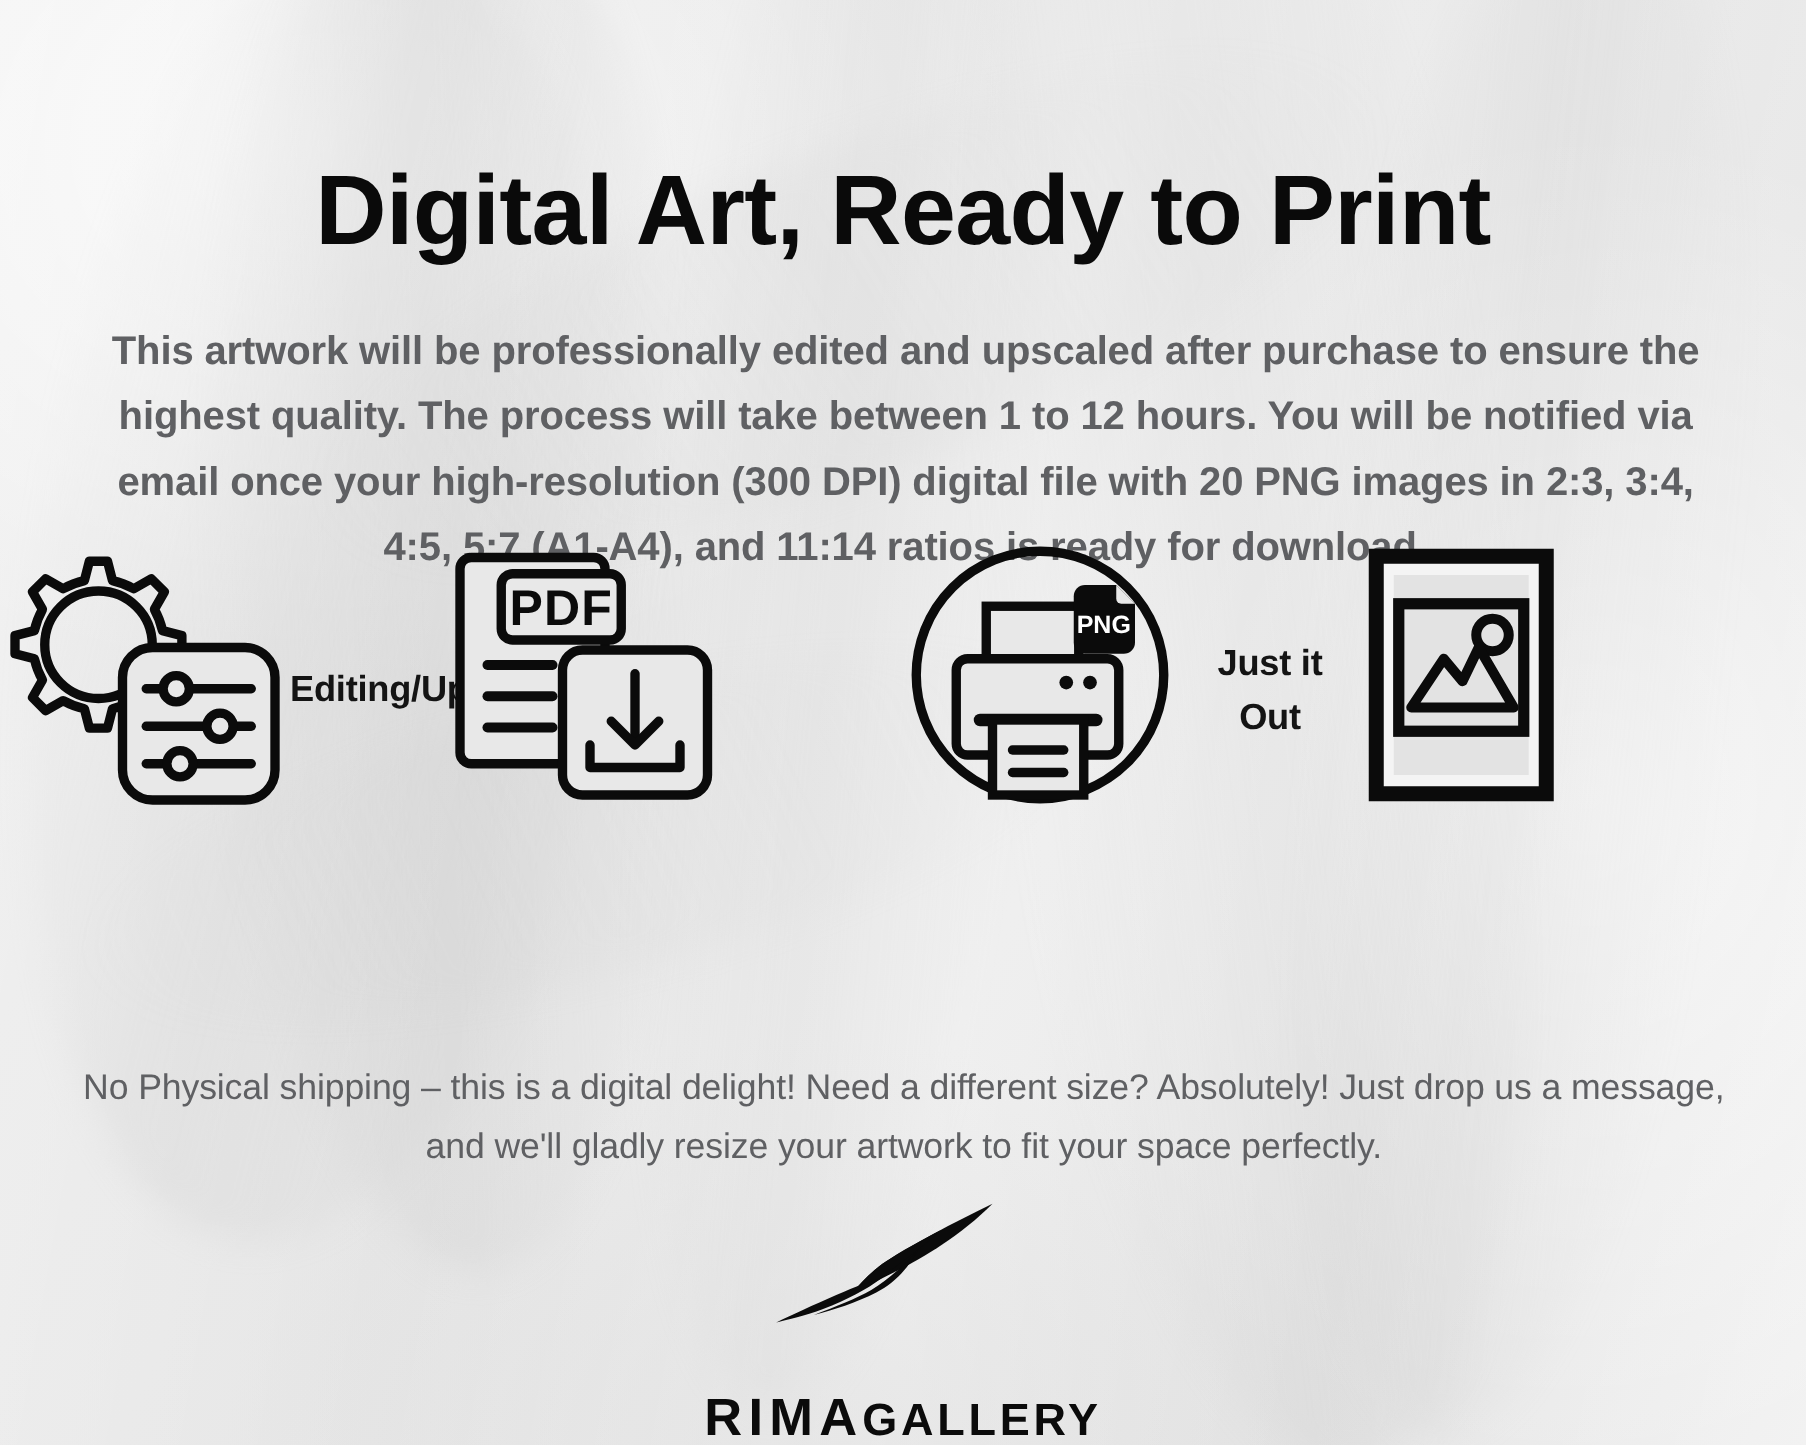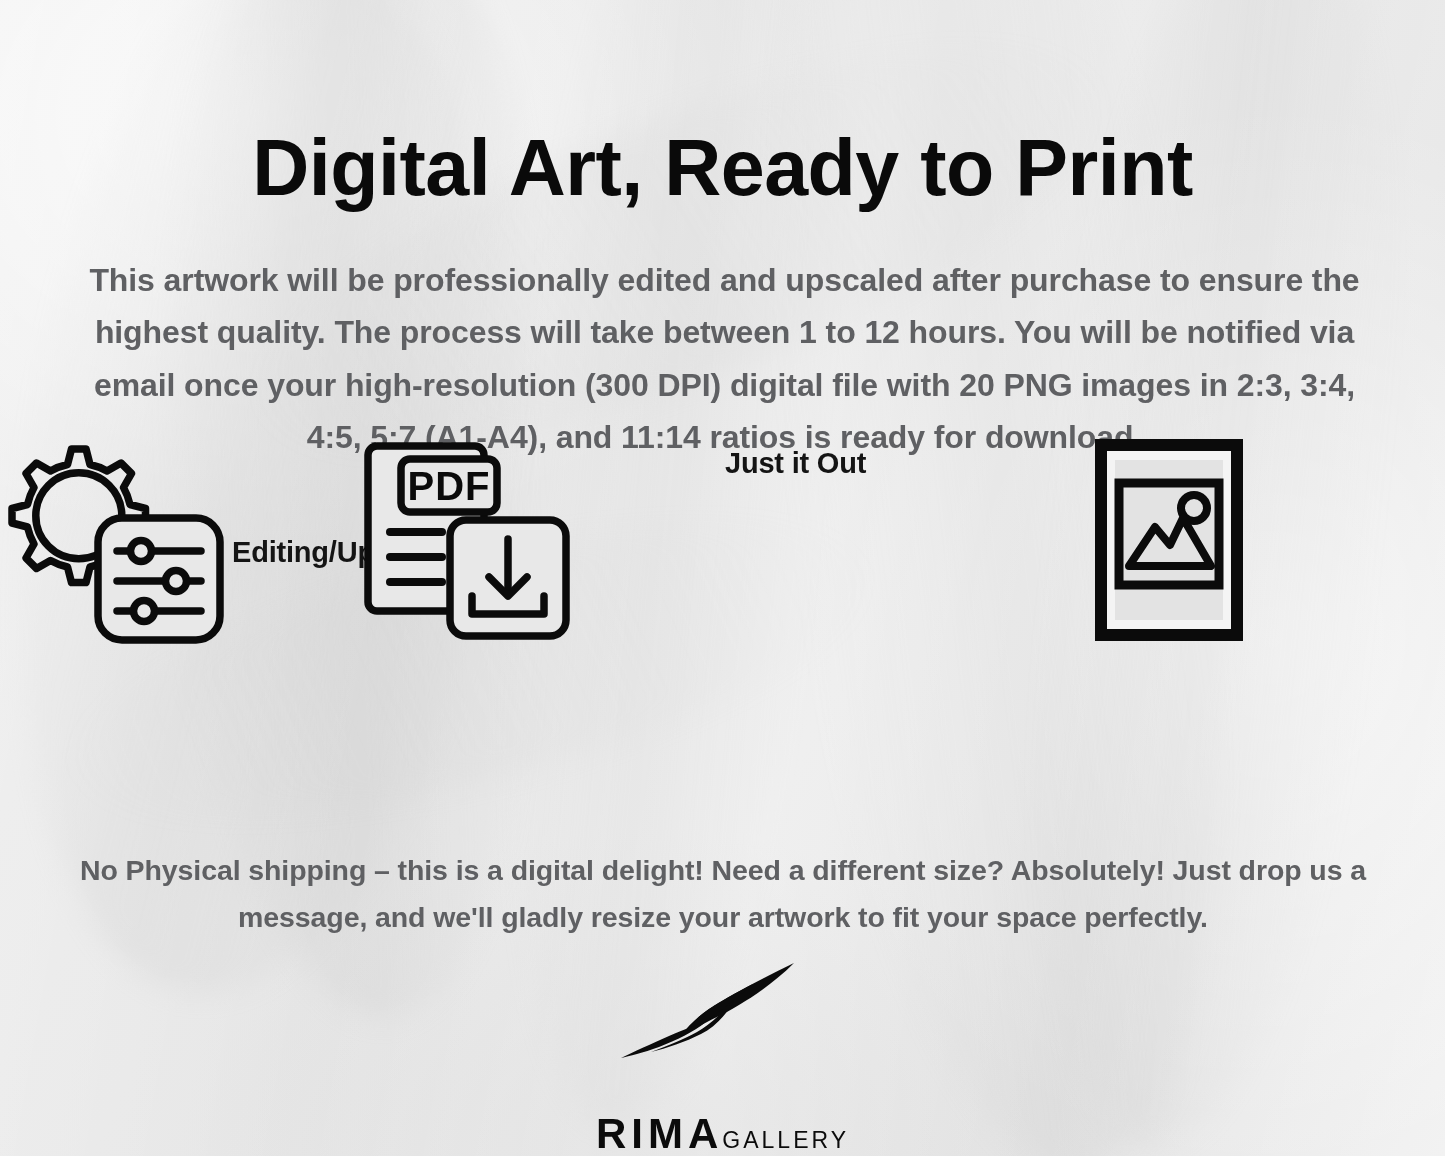--- a/index.html
+++ b/index.html
@@ -127,21 +127,21 @@
   }
 
   
   .outro {
     position: absolute;
     top: 818px;
     left: 48px;
     width: 1350px;
     text-align: center;
     font-size: 28.5px;
-    font-weight: bold;
+    font-weight: normal;
     color: #5f6063;
     line-height: 1.68;
     letter-spacing: -0.1px;
   }
 
   
   .logo {
     position: absolute;
     top: 952px;
     left: 0;
@@ -224,20 +224,42 @@
 
             <line x1="148" y1="103" x2="148" y2="157" stroke="#0b0b0b" stroke-width="7.5" stroke-linecap="round"></line>
             <path d="M129 141 L148 160 L167 141" stroke="#0b0b0b" stroke-width="7.5" stroke-linecap="round" stroke-linejoin="round" fill="none"></path>
 
             <path d="M112 160 L112 178 L184 178 L184 160" stroke="#0b0b0b" stroke-width="7.5" stroke-linecap="round" stroke-linejoin="round" fill="none"></path>
           </svg>
         </div>
       </div>
 
       <div class="feature f-c">
+        <div class="icon-box">
+          <svg width="222" height="222" viewBox="0 0 222 222" fill="none">
+            <circle cx="107" cy="110" r="99" stroke="#0b0b0b" stroke-width="7.5" fill="none"></circle>
+
+            <rect x="64" y="55" width="74" height="44" fill="#e8e8e8" stroke="#0b0b0b" stroke-width="7.5"></rect>
+
+            <rect x="40" y="97" width="130" height="77" rx="9" fill="#e8e8e8" stroke="#0b0b0b" stroke-width="7.5"></rect>
+
+            <circle cx="128" cy="116" r="5.5" fill="#0b0b0b"></circle>
+            <circle cx="147" cy="116" r="5.5" fill="#0b0b0b"></circle>
+
+            <line x1="59" y1="146" x2="152" y2="146" stroke="#0b0b0b" stroke-width="10" stroke-linecap="round"></line>
+
+            <rect x="69" y="146" width="73" height="60" fill="#e8e8e8" stroke="#0b0b0b" stroke-width="7.5"></rect>
+            <line x1="85" y1="170" x2="126" y2="170" stroke="#0b0b0b" stroke-width="7.5" stroke-linecap="round"></line>
+            <line x1="85" y1="188" x2="126" y2="188" stroke="#0b0b0b" stroke-width="7.5" stroke-linecap="round"></line>
+
+            <path d="M143 38 H168 L183 53 V84 a9 9 0 0 1 -9 9 H143 a9 9 0 0 1 -9 -9 V47 a9 9 0 0 1 9 -9 Z" fill="#0b0b0b"></path>
+            <path d="M168 38 L183 53 H172 a4 4 0 0 1 -4 -4 Z" fill="#e8e8e8"></path>
+            <text x="158" y="76" text-anchor="middle" font-family="'Liberation Sans', sans-serif" font-size="20" font-weight="bold" fill="#ffffff">PNG</text>
+          </svg>
+        </div>
         <div class="feature-label">
           <div>Just it Out</div>
         </div>
       </div>
 
       <div class="feature f-d">
         <div class="icon-box">
           <svg width="168" height="218" viewBox="0 0 168 218" fill="none">
 
             <rect x="10" y="7" width="148" height="202" fill="#0b0b0b"></rect>
@@ -264,18 +286,18 @@
 
         <path d="M201 11 C168 27 138 43 116 57 C104 65 96 74 88 83 C96 79 110 72 124 65 C146 54 176 36 201 11 Z" fill="#0b0b0b"></path>
         <path d="M88 83 C96 74 104 65 116 57 C128 49 144 40 160 32 C146 45 128 58 112 70 C104 76 96 80 88 83 Z" fill="#0b0b0b"></path>
 
         <path d="M141 49 C128 62 116 73 104 80 C92 87 76 93 58 100 C74 96 92 90 108 82 C122 75 133 63 141 49 Z" fill="#0b0b0b"></path>
         <path d="M113 70 C100 80 84 88 66 95 C50 101 36 104 28 106 C40 100 58 92 76 84 C92 77 104 73 113 70 Z" fill="#0b0b0b"></path>
       </svg>
       <div class="logo-word">
         <span style="font-size:42px;font-weight:bold;letter-spacing:5px;">RIM</span>
         <span style="font-size:42px;font-weight:bold;letter-spacing:2px;">A</span>
-        <span style="font-size:23px;font-weight:normal;letter-spacing:3px;margin-left:2px;">GALLERY</span>
+        <span style="font-size:36px;font-weight:bold;letter-spacing:3px;margin-left:2px;">GALLERY</span>
       </div>
     </div>
 
   </div>
 </div>
 
 </body></html>

